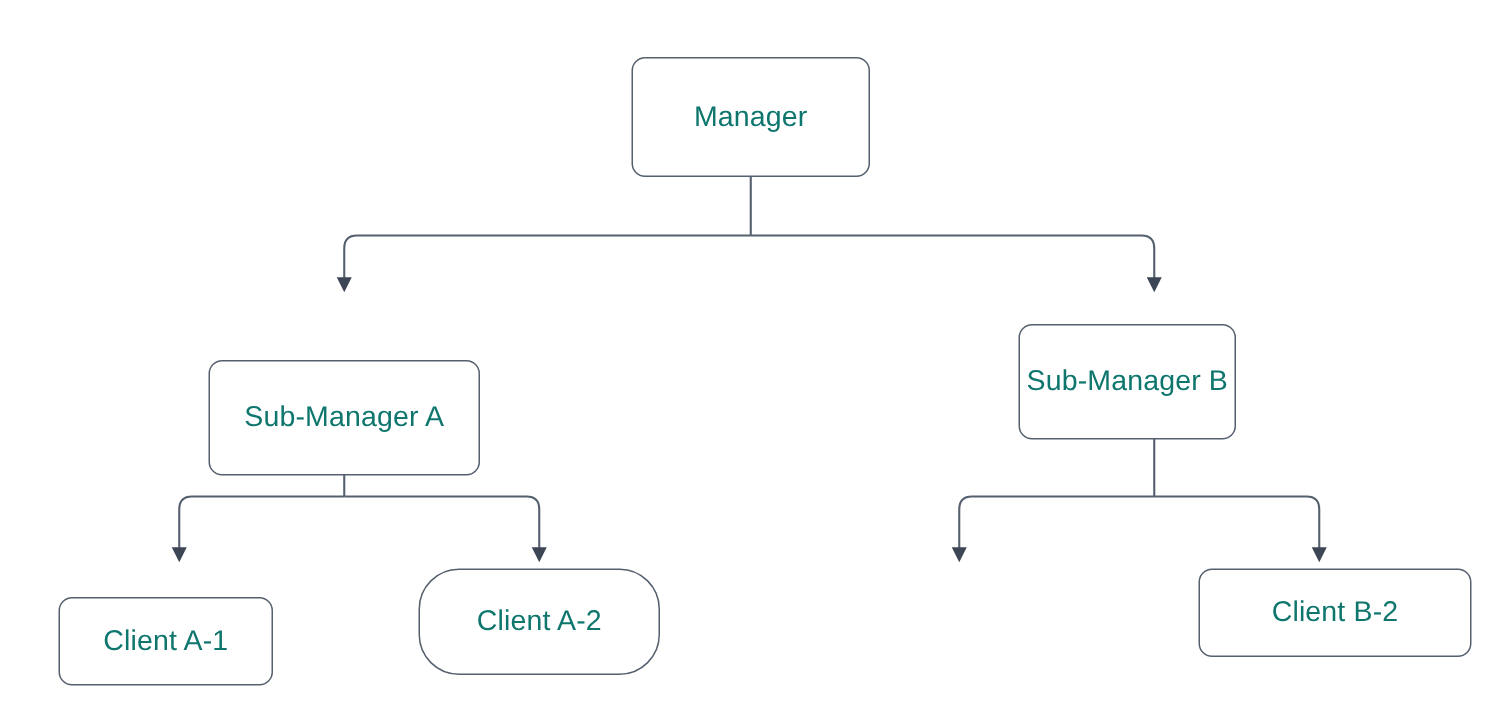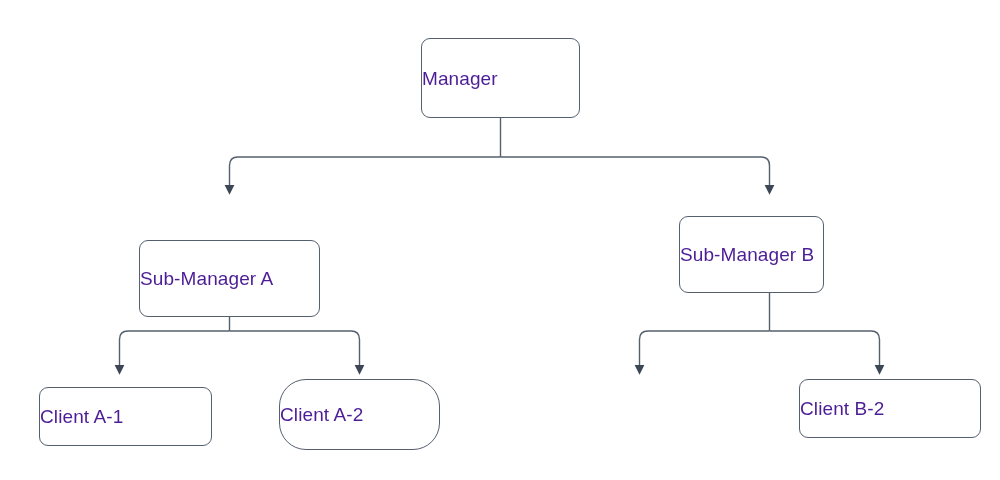--- a/index.html
+++ b/index.html
@@ -25,21 +25,22 @@
     height: 480px;
   }
   .node {
     position: absolute;
     box-sizing: border-box;
     background: #ffffff;
     border: 1px solid #55606e;
     border-radius: 9px;
     display: flex;
     align-items: center;
-    color: #4c1d95;
+    justify-content: center;
+    color: #0f766e;
     font-family: "Liberation Sans", sans-serif;
     font-size: 19px;
     line-height: 1;
     letter-spacing: 0.1px;
     white-space: nowrap;
     z-index: 2;
   }
   .node-label {
     display: block;
     pointer-events: none;
@@ -84,21 +85,21 @@
   </div>
 
   <div class="node" style="left:139px; top:200px; width:181px; height:77px;margin-top:40px;">
     <span class="node-label">Sub-Manager A</span>
   </div>
 
   <div class="node" style="left:679px; top:216px; width:145px; height:77px;">
     <span class="node-label">Sub-Manager B</span>
   </div>
 
-  <div class="node" style="left:39px; top:387px; width:173px; height:59px;">
+  <div class="node" style="left:39px; top:398px; width:143px; height:59px;">
     <span class="node-label">Client A-1</span>
   </div>
 
   <div class="node" style="left:279px; top:379px; width:161px; height:71px;border-radius:27px;">
     <span class="node-label">Client A-2</span>
   </div>
 
 
   <div class="node" style="left:799px; top:379px; width:182px; height:59px;">
     <span class="node-label">Client B-2</span>

